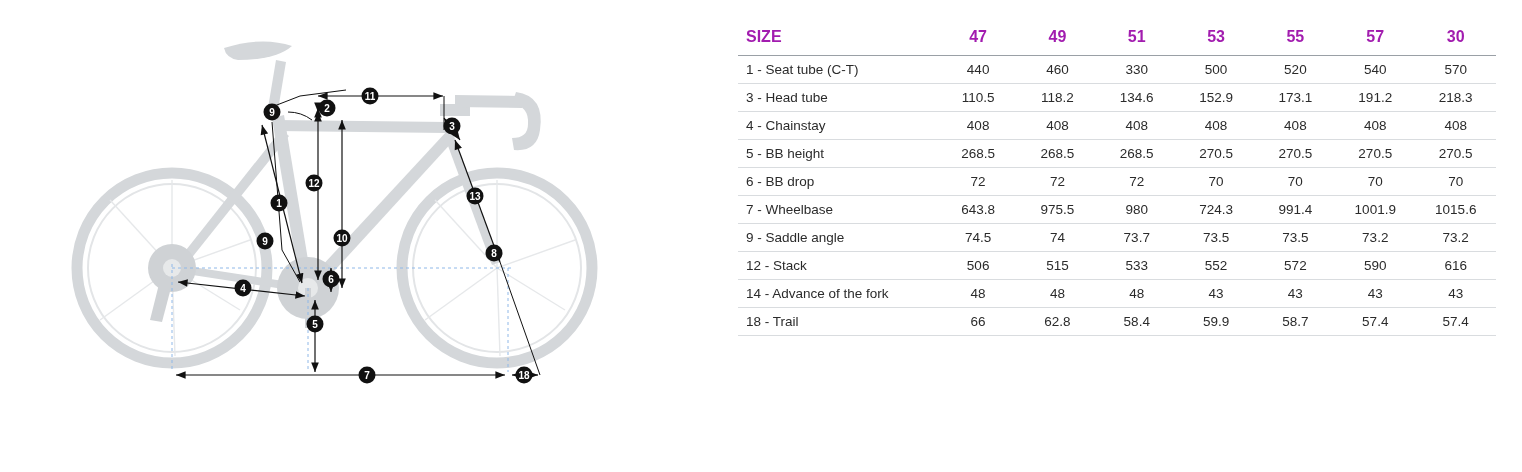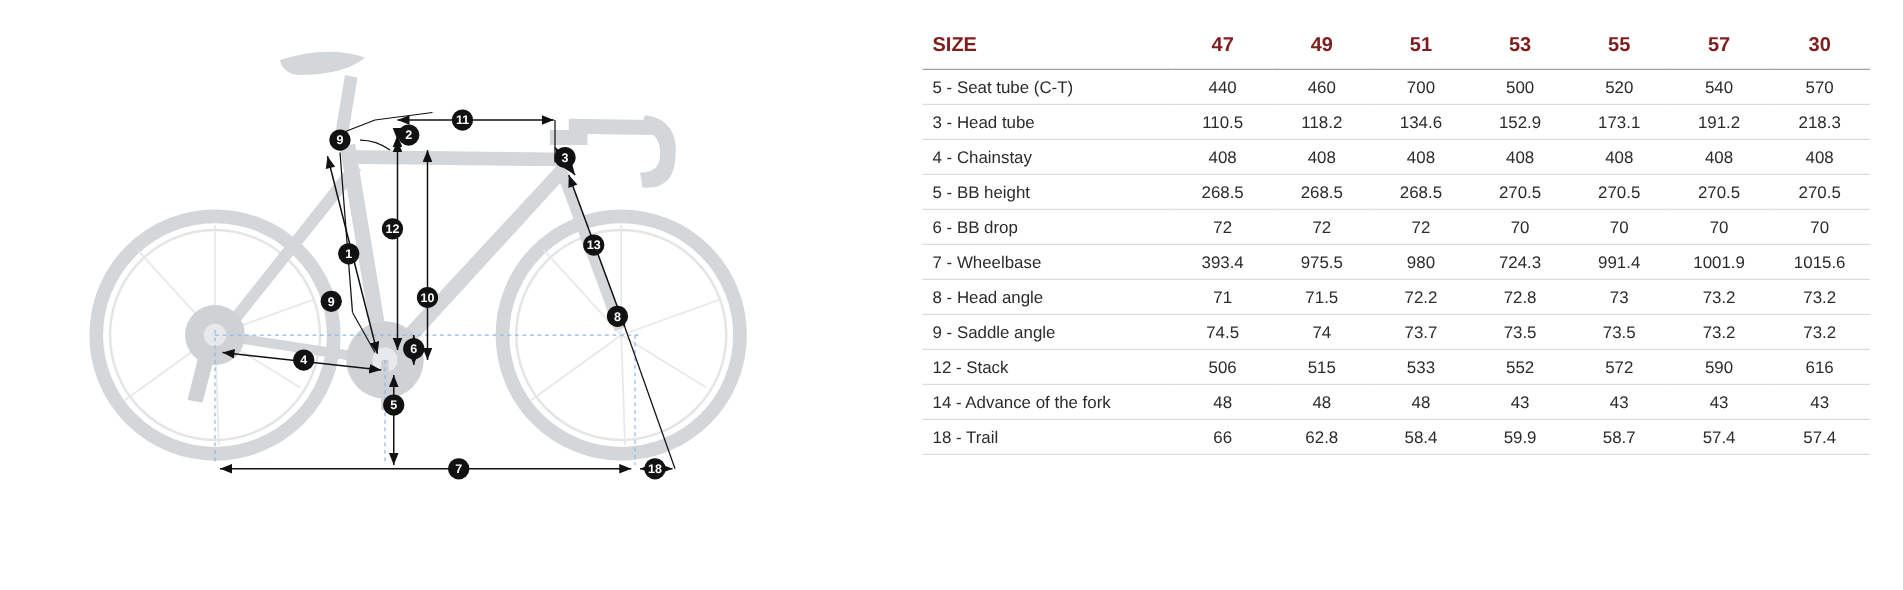--- a/index.html
+++ b/index.html
@@ -51,21 +51,21 @@
     border-bottom: 1px solid #d9dcdf;
     padding: 6px 4px;
     font-weight: normal;
     color: #2b2b2b;
   }
   table.geo thead th {
     border-bottom: 1px solid #9aa0a6;
     font-weight: bold;
     font-size: 16px;
     padding-bottom: 9px;
-    color: #7f1d1d;
+    color: #a21caf;
   }
   table.geo th.label-col,
   table.geo td.label-col {
     text-align: left;
     width: 210px;
     padding-left: 8px;
   }
   table.geo td.num,
   table.geo th.num {
     text-align: center;
@@ -265,24 +265,24 @@
           <th class="num">49</th>
           <th class="num">51</th>
           <th class="num">53</th>
           <th class="num">55</th>
           <th class="num">57</th>
           <th class="num">30</th>
         </tr>
       </thead>
       <tbody>
         <tr>
-          <td class="label-col">5 - Seat tube (C-T)</td>
+          <td class="label-col">1 - Seat tube (C-T)</td>
           <td class="num">440</td>
           <td class="num">460</td>
-          <td class="num">700</td>
+          <td class="num">330</td>
           <td class="num">500</td>
           <td class="num">520</td>
           <td class="num">540</td>
           <td class="num">570</td>
         </tr>
         <tr>
           <td class="label-col">3 - Head tube</td>
           <td class="num">110.5</td>
           <td class="num">118.2</td>
           <td class="num">134.6</td>
@@ -316,37 +316,27 @@
           <td class="num">72</td>
           <td class="num">72</td>
           <td class="num">72</td>
           <td class="num">70</td>
           <td class="num">70</td>
           <td class="num">70</td>
           <td class="num">70</td>
         </tr>
         <tr>
           <td class="label-col">7 - Wheelbase</td>
-          <td class="num">393.4</td>
+          <td class="num">643.8</td>
           <td class="num">975.5</td>
           <td class="num">980</td>
           <td class="num">724.3</td>
           <td class="num">991.4</td>
           <td class="num">1001.9</td>
           <td class="num">1015.6</td>
-        </tr>
-        <tr>
-          <td class="label-col">8 - Head angle</td>
-          <td class="num">71</td>
-          <td class="num">71.5</td>
-          <td class="num">72.2</td>
-          <td class="num">72.8</td>
-          <td class="num">73</td>
-          <td class="num">73.2</td>
-          <td class="num">73.2</td>
         </tr>
         <tr>
           <td class="label-col">9 - Saddle angle</td>
           <td class="num">74.5</td>
           <td class="num">74</td>
           <td class="num">73.7</td>
           <td class="num">73.5</td>
           <td class="num">73.5</td>
           <td class="num">73.2</td>
           <td class="num">73.2</td>

